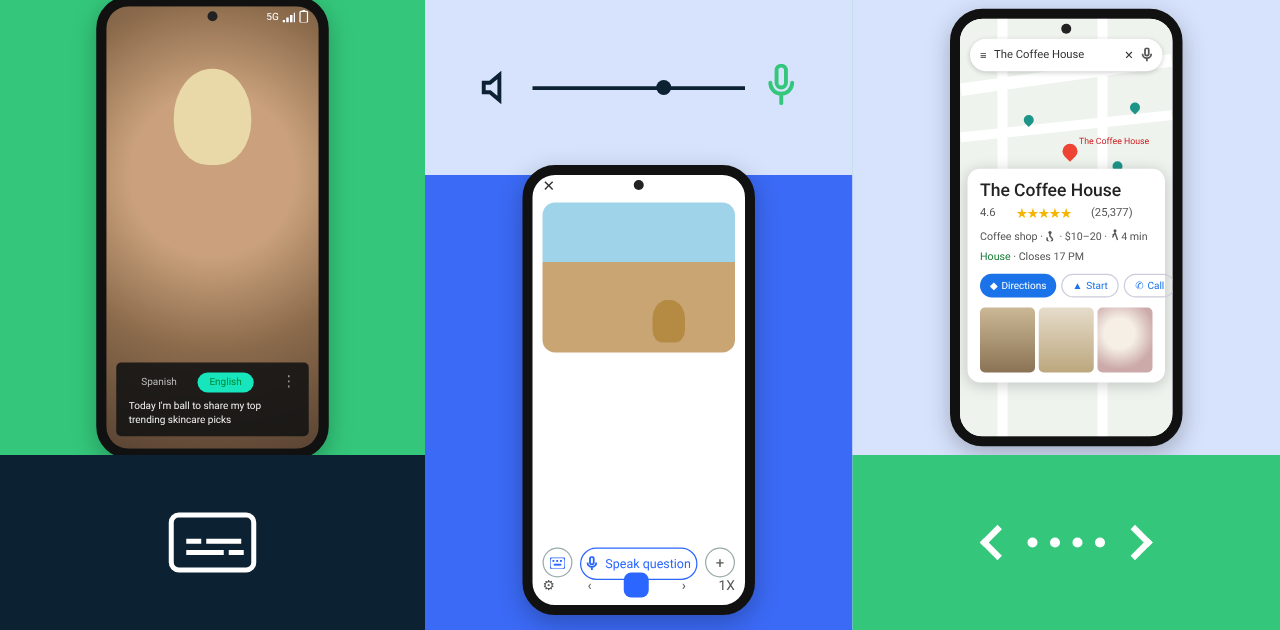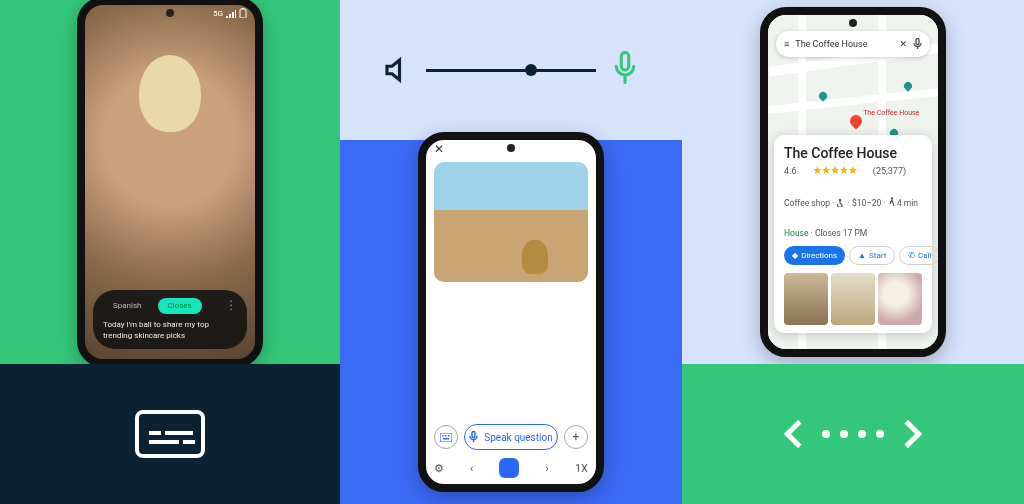--- a/index.html
+++ b/index.html
@@ -15,21 +15,21 @@
   
   .phone{background:#fff;border:8px solid #111;border-radius:26px;position:relative;overflow:hidden;box-shadow:0 6px 20px rgba(0,0,0,.25)}
   .phone.dark{background:#111}
   .pcam{position:absolute;top:4px;left:50%;transform:translateX(-50%);width:8px;height:8px;background:#222;border-radius:50%;z-index:5}
   
   .p1wrap{grid-column:1;grid-row:1 / span 2}
   .p1{width:186px;height:370px}
   .statusbar{position:absolute;top:3px;right:8px;color:#fff;font-size:8px;z-index:4;display:flex;gap:3px;align-items:flex-end}
   .p1 .face{position:absolute;inset:0;background:radial-gradient(circle at 50% 38%,#caa17c 0 28%,#8a6a4b 60%,#5a4433 100%)}
   .p1 .face::before{content:"";position:absolute;top:14%;left:32%;width:36%;height:22%;border-radius:50% 50% 45% 45%;background:#e9d9a8}
-  .p1 .cap{position:absolute;left:8px;right:8px;bottom:10px;background:rgba(20,20,20,.9);border-radius:22px;padding:8px 10px;color:#eee;font-size:8px;line-height:1.3}
+  .p1 .cap{position:absolute;left:8px;right:8px;bottom:10px;background:rgba(20,20,20,.9);border-radius:4px;padding:8px 10px;color:#eee;font-size:8px;line-height:1.3}
   .langs{display:flex;gap:6px;align-items:center;margin-bottom:6px}
   .pill{border-radius:10px;padding:3px 10px;font-size:8px}
   .pill.off{color:#bbb}
   .pill.on{background:#17e6bd;color:#083}
   .dots3{color:#999;font-size:12px;margin-left:auto}
   
   .vol{display:flex;align-items:center;gap:14px;color:#0c2233}
   .slider{width:170px;height:3px;background:#0c2233;position:relative}
   .slider::after{content:"";position:absolute;left:58%;top:-5px;width:12px;height:12px;background:#0c2233;border-radius:50%}
   
@@ -38,38 +38,38 @@
   .cap-icon::after{content:"";position:absolute;left:44px;bottom:10px;width:12px;height:4px;background:#fff}
   .cap-icon .l2{position:absolute;left:10px;bottom:19px;width:12px;height:4px;background:#fff}
   .cap-icon .l2b{position:absolute;left:26px;bottom:19px;width:28px;height:4px;background:#fff}
   
   .p2wrap{grid-column:2;grid-row:2 / span 2}
   .p2{width:186px;height:360px;margin-top:-20px}
   .p2 .top{height:18px;display:flex;align-items:center;padding:0 8px;font-size:12px;color:#333}
   .p2 .img{margin:4px 8px 0;height:120px;border-radius:10px;overflow:hidden;position:relative;background:linear-gradient(#9fd3ea 0 40%,#c9a574 40% 100%)}
   .p2 .img::after{content:"";position:absolute;right:26%;bottom:8px;width:26px;height:34px;background:#b58b44;border-radius:45% 45% 30% 30%}
   .p2 .desc{margin:10px 14px 0;font-size:10.5px;line-height:1.45;color:#222}
-  .p2 .bbar{position:absolute;left:8px;right:8px;bottom:34px;display:flex;align-items:center;gap:6px}
+  .p2 .bbar{position:absolute;left:8px;right:8px;bottom:20px;display:flex;align-items:flex-start;gap:6px}
   .speak{flex:1;border:1.5px solid #2a66ff;color:#2a66ff;border-radius:18px;padding:6px 0;text-align:center;font-size:10px;display:flex;align-items:center;justify-content:center;gap:6px}
   .circ{width:24px;height:24px;border:1.5px solid #9aa;border-radius:50%;display:flex;align-items:center;justify-content:center;font-size:12px;color:#555}
   .p2 .nav{position:absolute;left:8px;right:8px;bottom:6px;display:flex;align-items:center;justify-content:space-between;font-size:11px;color:#555}
   .p2 .nav .sq{width:20px;height:20px;background:#2a66ff;border-radius:6px}
   
   .p3wrap{grid-column:3;grid-row:1 / span 2}
   .p3{width:186px;height:350px}
   .p3 .sbar{position:absolute;top:16px;left:8px;right:8px;height:26px;background:#fff;border-radius:14px;box-shadow:0 1px 4px rgba(0,0,0,.2);display:flex;align-items:center;padding:0 8px;font-size:9px;color:#333;gap:6px}
   .p3 .map{position:absolute;inset:0;background:#eef3ee}
   .road{position:absolute;background:#fff}
   .p3 .pin{position:absolute;left:48%;top:30%;width:12px;height:12px;background:#e43;border-radius:50% 50% 50% 0;transform:rotate(-45deg)}
   .tpin{position:absolute;width:8px;height:8px;background:#1d9488;border-radius:50% 50% 50% 0;transform:rotate(-45deg)}
   .p3 .card{position:absolute;left:6px;right:6px;top:120px;background:#fff;border-radius:10px;padding:10px 10px 8px;box-shadow:0 2px 12px rgba(0,0,0,.2)}
   .p3 .card h3{font-size:14px;font-weight:500;color:#222;margin-bottom:3px}
   .p3 .rating{font-size:9px;color:#555;display:flex;align-items:center;gap:16px}
   .stars{color:#f5b400;letter-spacing:-1px;font-size:11px}
-  .p3 .meta{font-size:8.5px;color:#555;margin-top:20px}
+  .p3 .meta{font-size:8.5px;color:#555;margin-top:6px}
   .p3 .open{color:#188038}
   .p3 .acts{display:flex;gap:4px;margin-top:8px}
   .ab{font-size:8px;border-radius:12px;padding:4px 8px;white-space:nowrap;display:flex;align-items:center;gap:3px}
   .ab.primary{background:#1a73e8;color:#fff}
   .ab.sec{border:1px solid #ccd;color:#1a73e8}
   .p3 .photos{display:flex;gap:3px;margin-top:8px}
   .ph{flex:1;height:52px;border-radius:4px;background:linear-gradient(#cbb896,#8a7354)}
   .ph:nth-child(2){background:linear-gradient(#e6dccb,#bca77d)}
   .ph:nth-child(3){background:radial-gradient(circle at 40% 40%,#f5efe6 0 30%,#caa 70%)}
   
@@ -96,21 +96,21 @@
           </svg>
         <svg width="8" height="10">
             <rect x="1" y="1" width="6" height="9" rx="1" fill="none" stroke="#fff"></rect>
             <rect x="3" y="0" width="2" height="1" fill="#fff"></rect>
           </svg>
       </div>
       <div class="face"></div>
       <div class="cap">
         <div class="langs">
           <span class="pill off">Spanish</span>
-          <span class="pill on">Closes</span>
+          <span class="pill on">English</span>
           <span class="dots3">⋮</span>
         </div>
         <div>Today I'm ball to share my top trending skincare picks</div>
       </div>
     </div>
   </div>
 
   <div class="tile lblue" style="grid-column:2;grid-row:1">
     <div class="vol">
       <svg width="30" height="30" viewBox="0 0 24 24" fill="none" stroke="#0c2233" stroke-width="2.5">

